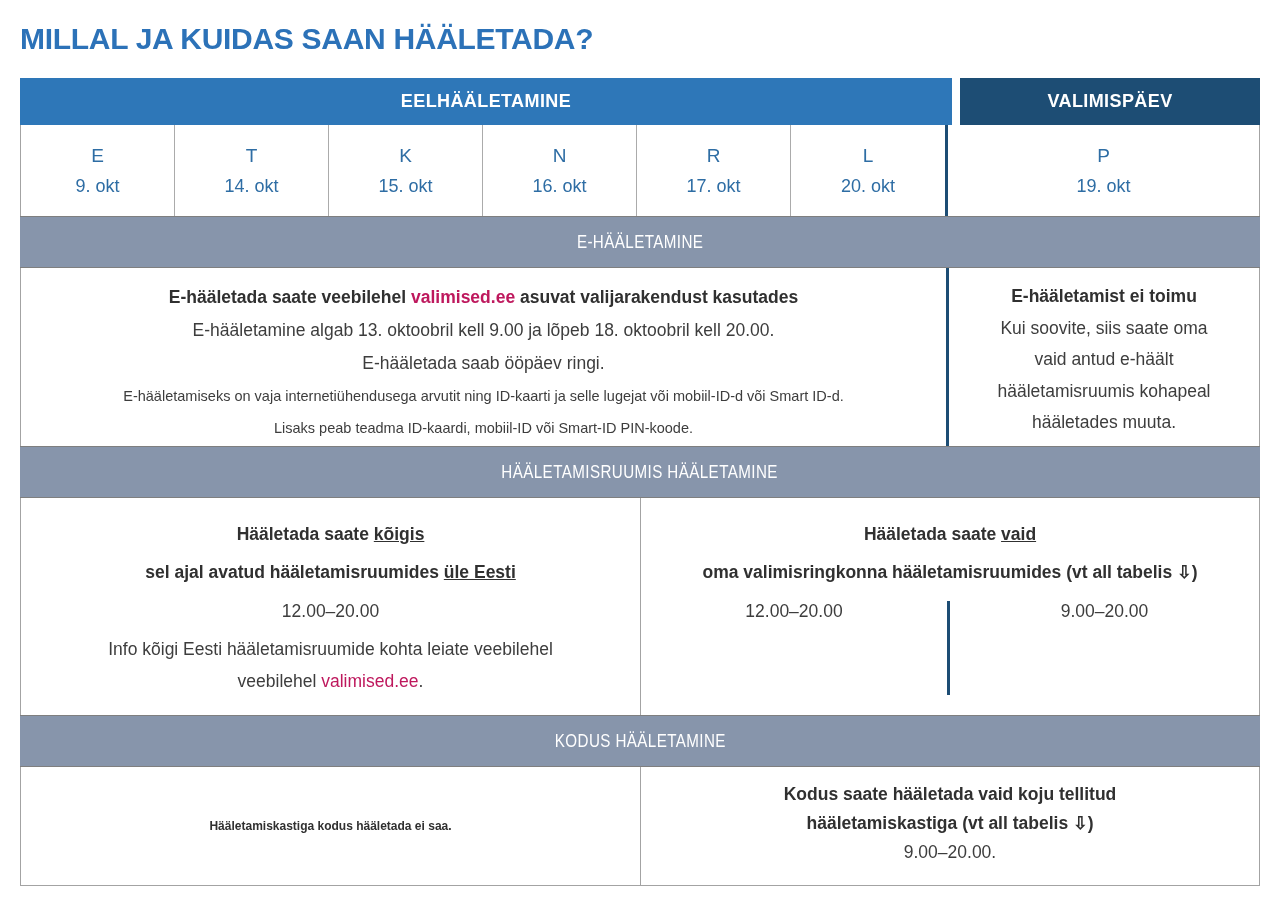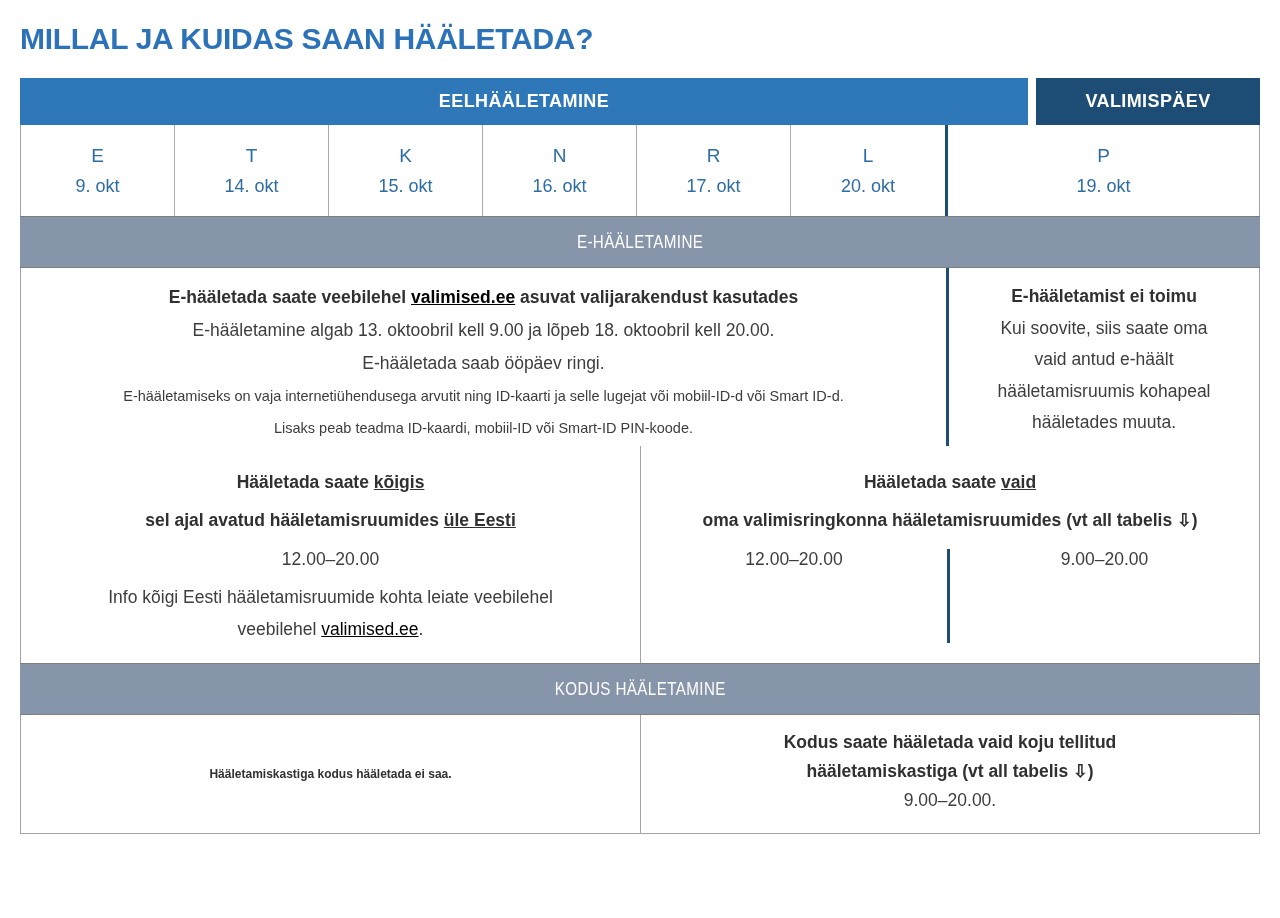--- a/index.html
+++ b/index.html
@@ -2,21 +2,21 @@
 <html><head>
 <meta charset="utf-8">
 <style>
   html,body{margin:0;padding:0;background:#ffffff;}
   body{font-family:"Liberation Sans",sans-serif;color:#3d3d3d;}
   .page{width:1280px;min-height:918px;box-sizing:border-box;padding:22px 20px 16px 20px;}
   h1.title{margin:0 0 22px 0;font-size:30px;font-weight:bold;color:#2c72b8;letter-spacing:-0.3px;}
   .tbl{width:1240px;}
   
   .hdr-row{display:flex;height:47px;}
-  .hdr-advance{width:1008px;background:#2e77b8;color:#fff;font-size:18px;font-weight:bold;
+  .hdr-advance{width:932px;background:#2e77b8;color:#fff;font-size:18px;font-weight:bold;
     display:flex;align-items:center;justify-content:center;letter-spacing:0.4px;}
   .hdr-gap{width:8px;background:#ffffff;}
   .hdr-election{flex:1;background:#1d4d74;color:#fff;font-size:18px;font-weight:bold;
     display:flex;align-items:center;justify-content:center;letter-spacing:0.4px;}
   
   .days-row{display:flex;height:91px;border-left:1px solid #a3a3a3;border-right:1px solid #a3a3a3;box-sizing:border-box;}
   .day{width:154px;box-sizing:border-box;border-right:1px solid #ababab;display:flex;flex-direction:column;
     align-items:center;justify-content:center;color:#2e6da4;}
   .day.last{border-right:none;}
   .navy-v{width:3px;background:#1d4d74;}
@@ -28,21 +28,21 @@
     box-sizing:border-box;color:#fff;display:flex;align-items:center;justify-content:center;font-size:18.5px;}
   .band .bandtext{display:inline-block;transform:scaleX(0.82);letter-spacing:0.5px;white-space:nowrap;}
   
   .evote-row{display:flex;border-left:1px solid #a3a3a3;border-right:1px solid #a3a3a3;box-sizing:border-box;height:178px;}
   .evote-main{width:925px;box-sizing:border-box;text-align:center;padding-top:13px;}
   .evote-main .l-big{font-size:17.5px;line-height:33px;}
   .evote-main .l-bold{font-weight:bold;color:#303030;}
   .evote-main .l-small{font-size:14.5px;line-height:32px;}
   .evote-right{flex:1;text-align:center;padding-top:13px;font-size:17.5px;line-height:31.5px;}
   .evote-right .rtitle{font-weight:bold;color:#303030;}
-  a.link{color:#000000;text-decoration:underline;cursor:pointer;}
+  a.link{color:#be185d;cursor:pointer;}
   
   .rooms-row{display:flex;height:217px;border-left:1px solid #a3a3a3;border-right:1px solid #a3a3a3;box-sizing:border-box;}
   .rooms-left{width:620px;box-sizing:border-box;border-right:1px solid #a3a3a3;text-align:center;padding-top:17px;}
   .rooms-right{flex:1;text-align:center;padding-top:17px;}
   .bold-line{font-weight:bold;color:#303030;font-size:17.5px;line-height:38px;}
   .u{text-decoration:underline;}
   .time-line{font-size:17.5px;margin-top:10px;}
   .info-block{font-size:17.5px;line-height:32px;margin-top:11px;}
   .times{display:flex;margin-top:10px;align-items:flex-start;}
   .times .t-adv{width:306px;font-size:17.5px;}
@@ -120,20 +120,23 @@
       <div class="navy-v"></div>
       <div class="evote-right">
         <div class="rtitle">E-hääletamist ei toimu</div>
         <div>Kui soovite, siis saate oma</div>
         <div>vaid antud e-häält</div>
         <div>hääletamisruumis kohapeal</div>
         <div>hääletades muuta.</div>
       </div>
     </div>
 
+    <div class="band">
+      <span class="bandtext">HÄÄLETAMISRUUMIS HÄÄLETAMINE</span>
+    </div>
 
     <div class="rooms-row">
       <div class="rooms-left">
         <div class="bold-line">
           <span>Hääletada saate </span><span class="u">kõigis</span>
         </div>
         <div class="bold-line">
           <span>sel ajal avatud hääletamisruumides </span><span class="u">üle Eesti</span>
         </div>
         <div class="time-line">12.00–20.00</div>

